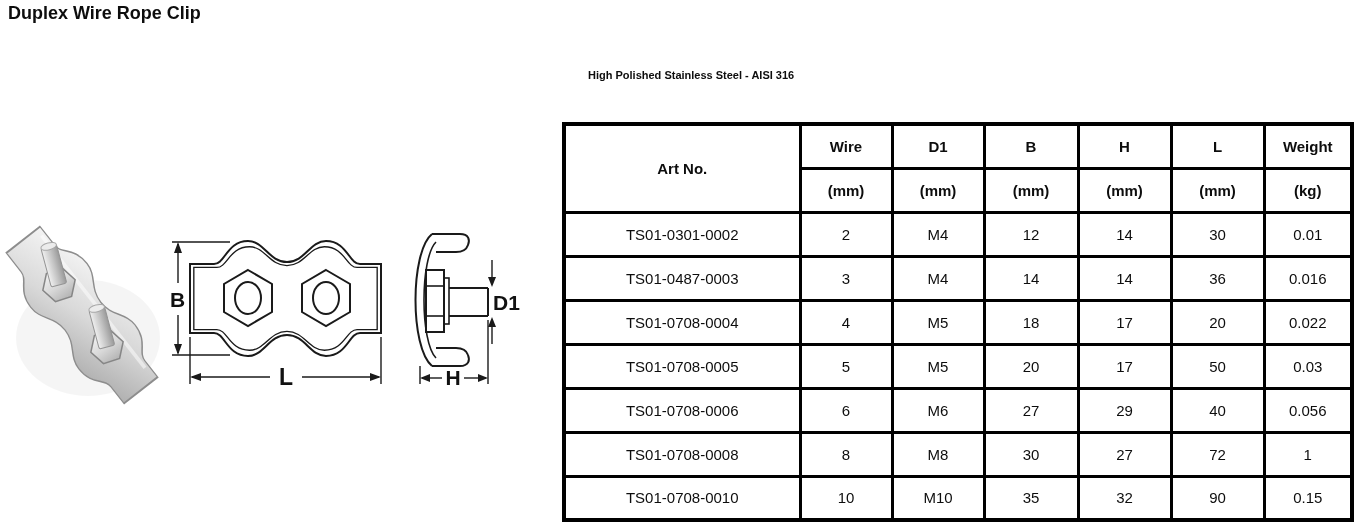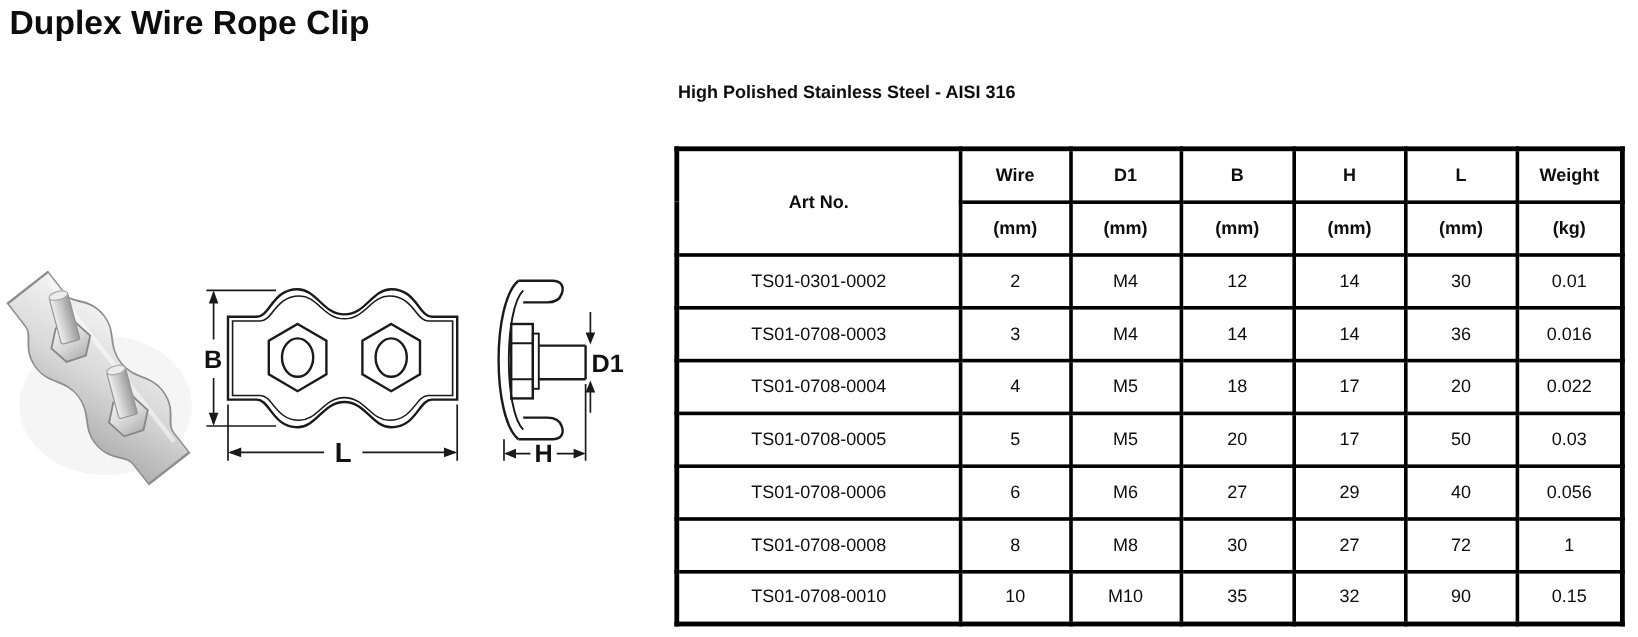--- a/index.html
+++ b/index.html
@@ -2,25 +2,25 @@
 <html><head>
 <meta charset="utf-8">
 <style>
   html,body{margin:0;padding:0;}
   body{
     width:1365px;height:531px;position:relative;overflow:hidden;
     background:#ffffff;font-family:"Liberation Sans",sans-serif;color:#000;
   }
   .page-title{
     position:absolute;left:8px;top:3px;
-    font-size:28px;font-weight:bold;color:#0d0d0d;white-space:nowrap;
+    font-size:18px;font-weight:bold;color:#0d0d0d;white-space:nowrap;
   }
   .subtitle{
-    position:absolute;left:565px;top:69px;
-    font-size:15px;font-weight:bold;color:#0d0d0d;white-space:nowrap;
+    position:absolute;left:588px;top:69px;
+    font-size:11px;font-weight:bold;color:#0d0d0d;white-space:nowrap;
   }
   .fig{position:absolute;}
   #fig-photo{left:0px;top:220px;}
   #fig-top{left:168px;top:231px;}
   #fig-side{left:396px;top:226px;}
   table.spec{
     position:absolute;left:562px;top:122px;width:788px;
     border-collapse:collapse;table-layout:fixed;
     border:4px solid #000;
   }
@@ -179,21 +179,21 @@
       <tr>
         <td>TS01-0301-0002</td>
         <td>2</td>
         <td>M4</td>
         <td>12</td>
         <td>14</td>
         <td>30</td>
         <td>0.01</td>
       </tr>
       <tr>
-        <td>TS01-0708-0003</td>
+        <td>TS01-0487-0003</td>
         <td>3</td>
         <td>M4</td>
         <td>14</td>
         <td>14</td>
         <td>36</td>
         <td>0.016</td>
       </tr>
       <tr>
         <td>TS01-0708-0004</td>
         <td>4</td>

